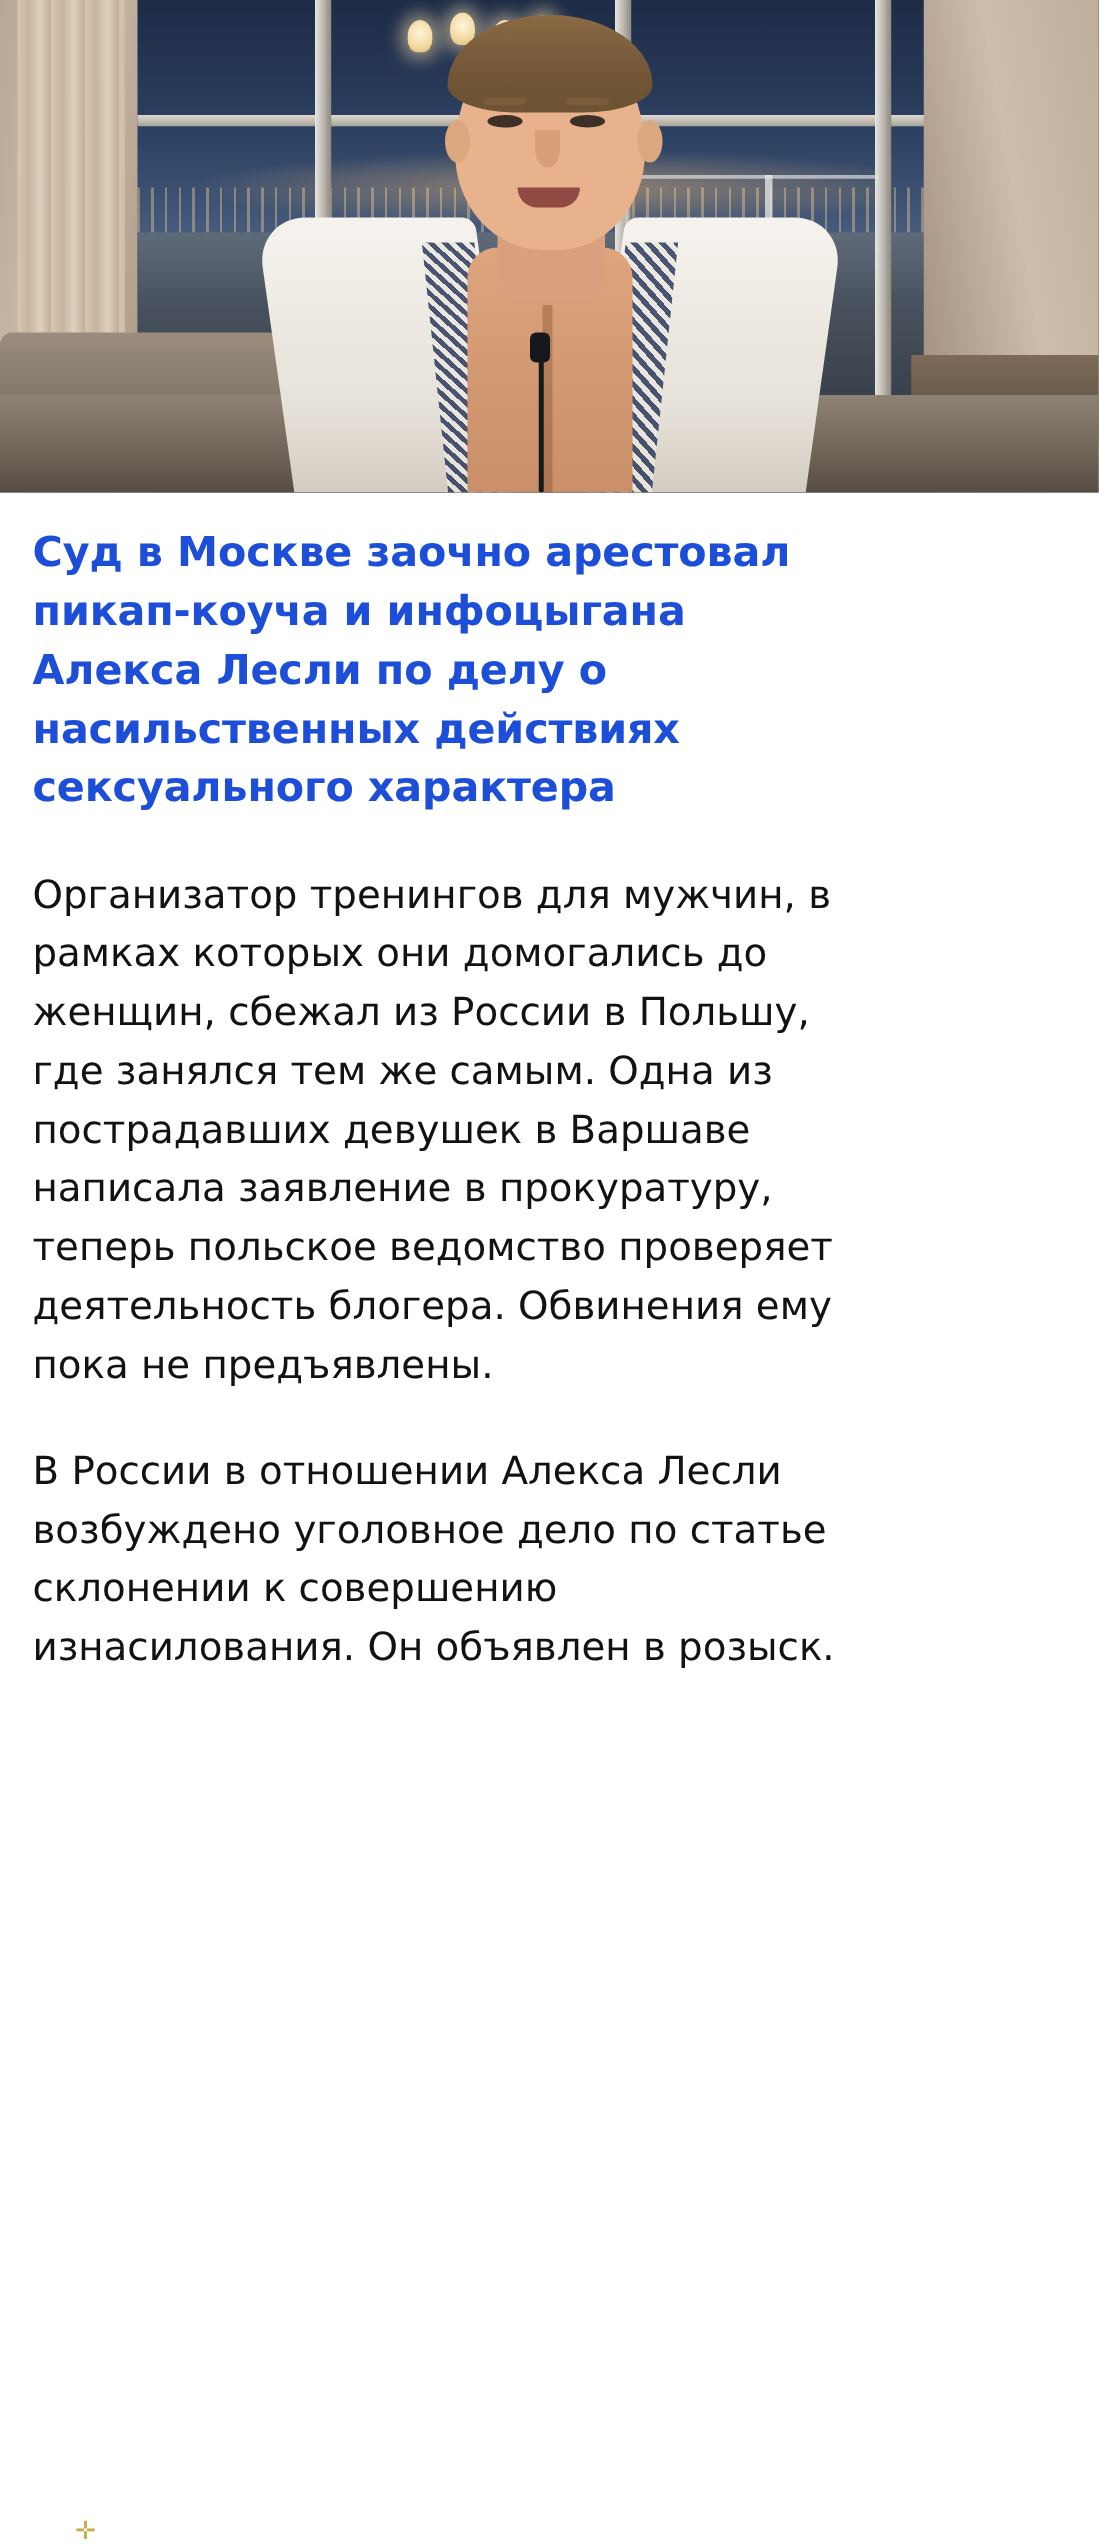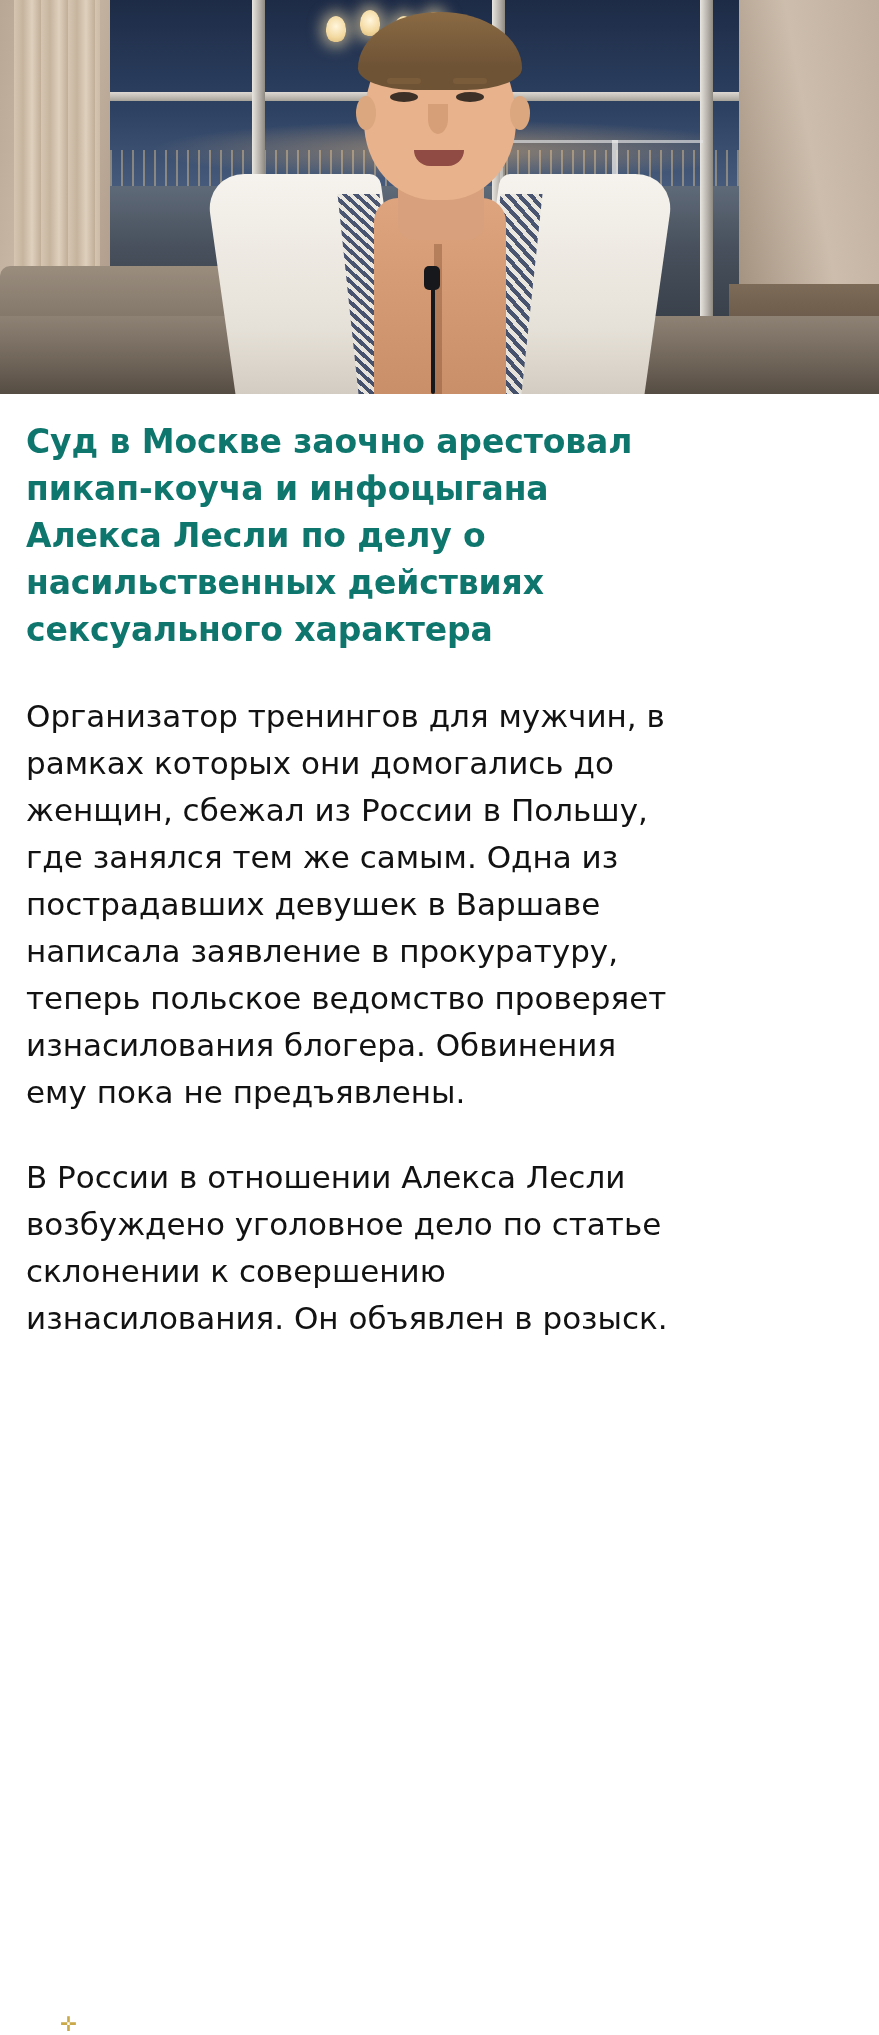--- a/index.html
+++ b/index.html
@@ -227,21 +227,21 @@
 
   
   .text-block {
     padding: 24px 26px 12px 26px;
   }
   .headline {
     font-size: 33px;
     line-height: 47px;
     font-weight: 700;
     letter-spacing: -0.1px;
-    color: #0f766e;
+    color: #1d4ed8;
     margin: 0 0 40px 0;
     max-width: 640px;
   }
   .para {
     font-size: 31px;
     line-height: 47px;
     font-weight: 400;
     color: #121212;
     margin: 0 0 38px 0;
     max-width: 650px;
@@ -307,21 +307,21 @@
         <div class="nose"></div>
         <div class="mouth"></div>
         <div class="mic-wire"></div>
         <div class="mic"></div>
       </div>
     </div>
   </div>
 
   <div class="text-block">
     <h1 class="headline">Суд в Москве заочно арестовал пикап-коуча и инфоцыгана Алекса Лесли по делу о насильственных действиях сексуального характера</h1>
-    <p class="para">Организатор тренингов для мужчин, в рамках которых они домогались до женщин, сбежал из России в Польшу, где занялся тем же самым. Одна из пострадавших девушек в Варшаве написала заявление в прокуратуру, теперь польское ведомство проверяет изнасилования блогера. Обвинения ему пока не предъявлены.</p>
+    <p class="para">Организатор тренингов для мужчин, в рамках которых они домогались до женщин, сбежал из России в Польшу, где занялся тем же самым. Одна из пострадавших девушек в Варшаве написала заявление в прокуратуру, теперь польское ведомство проверяет деятельность блогера. Обвинения ему пока не предъявлены.</p>
     <p class="para">В России в отношении Алекса Лесли возбуждено уголовное дело по статье склонении к совершению изнасилования. Он объявлен в розыск.</p>
   </div>
 
   <div class="footer-space">
     <span class="cursor-mark">✛</span>
   </div>
 
 </div>
 
 </body></html>

